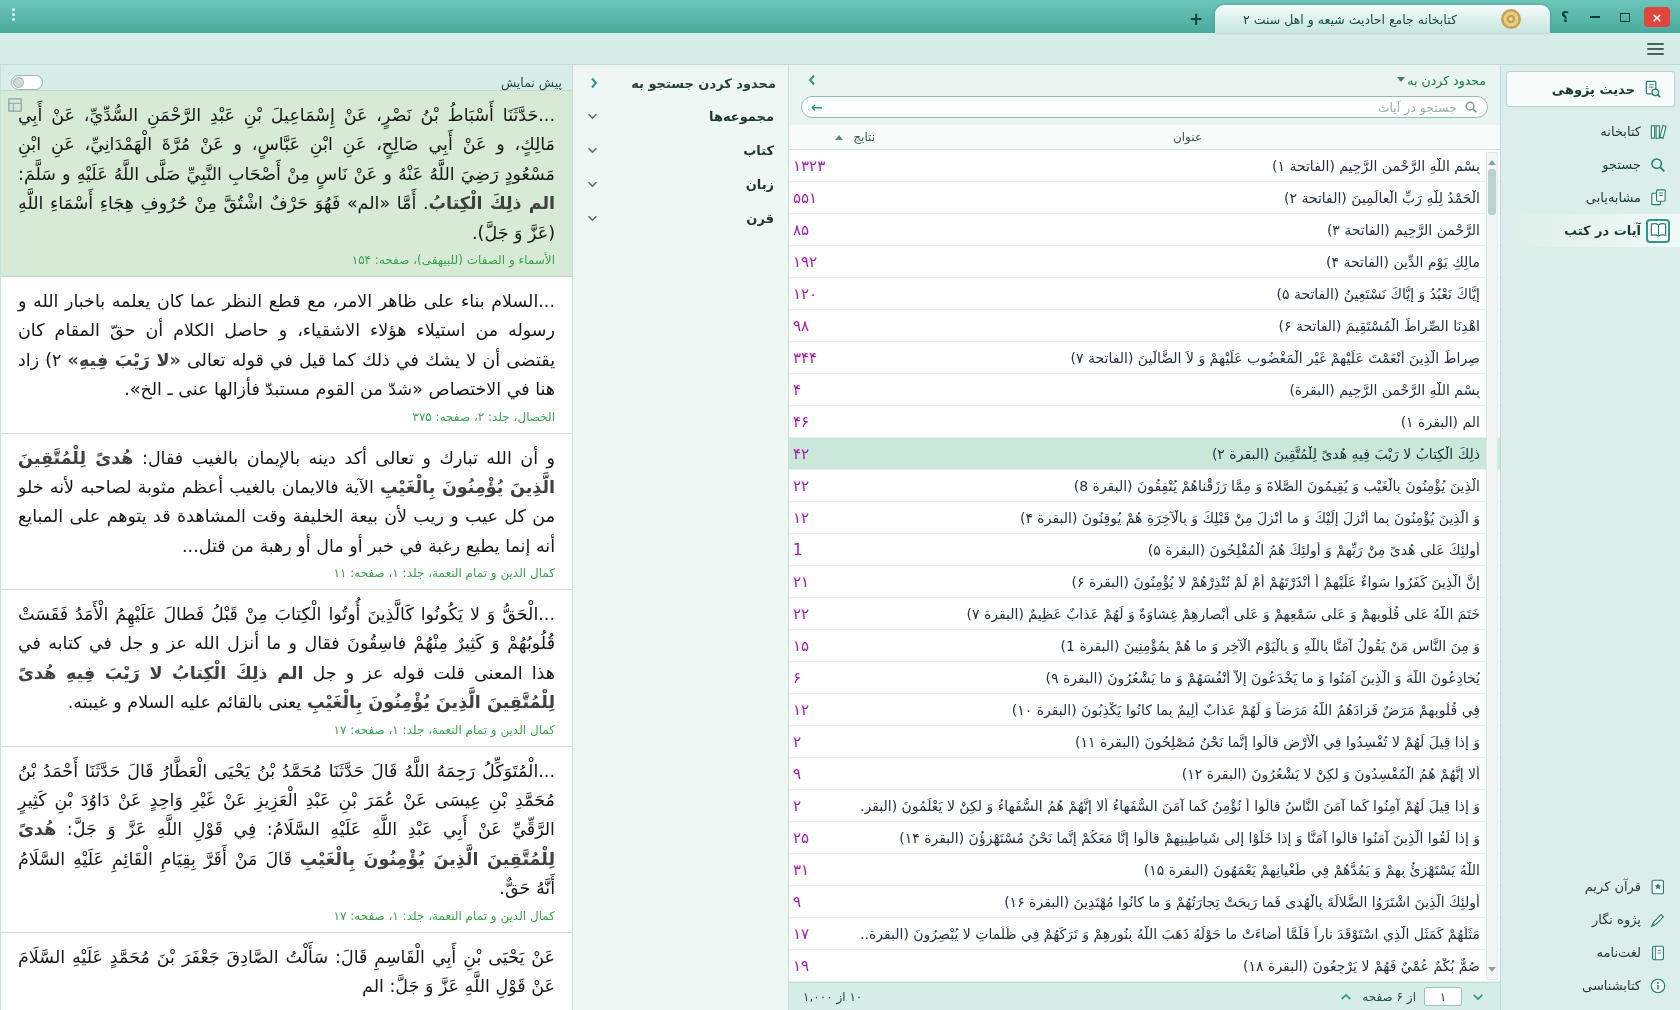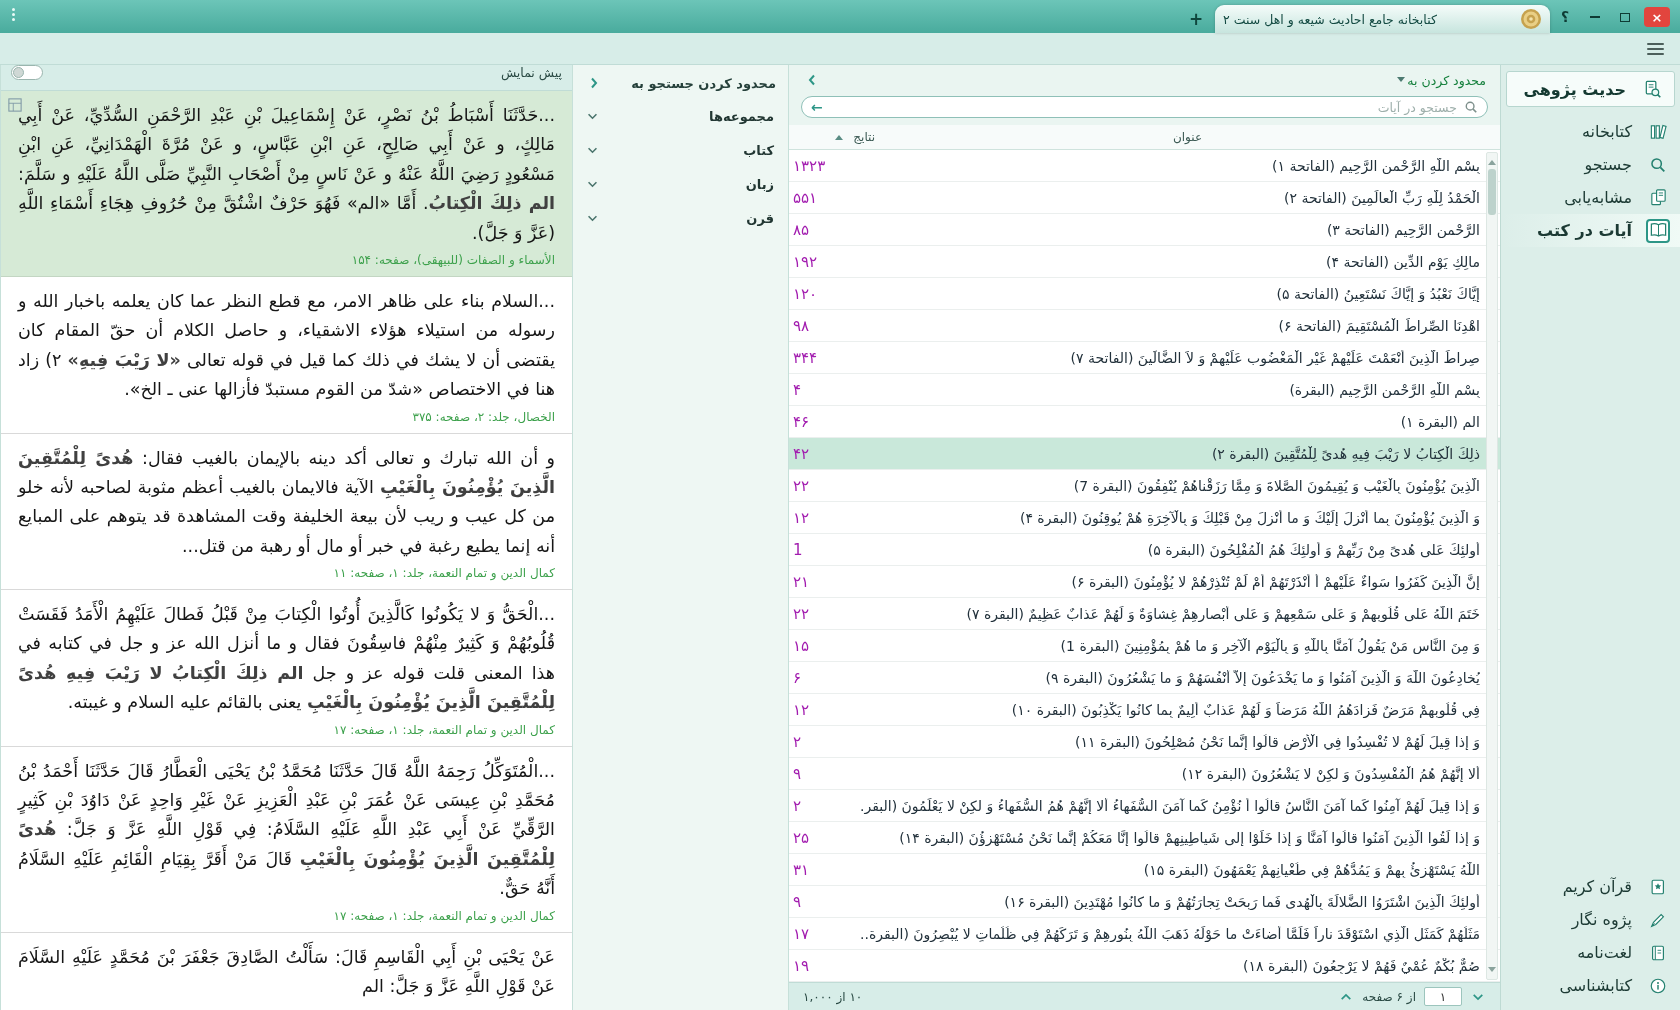--- a/index.html
+++ b/index.html
@@ -7,40 +7,40 @@
   html,body{width:1680px;height:1010px;overflow:hidden}
   body{font-family:"DejaVu Sans",sans-serif;direction:rtl;background:#e4f1ee;font-size:13px;color:#223}
   .spacer{flex:1}
   svg{display:block}
 
   
   .titlebar{height:33px;background:linear-gradient(180deg,#6cc5b8 0%,#4eb0a2 55%,#45a röda898 100%);background:linear-gradient(180deg,#6cc5b8,#49ab9d);display:flex;align-items:flex-end;position:relative;padding-right:0}
   .dots{position:absolute;left:12px;top:8px;display:flex;flex-direction:column;gap:2px;cursor:pointer}
   .dots i{width:3px;height:3px;border-radius:50%;background:#eafaf7;display:block}
   .newtab{color:#0f463d;font-size:17px;width:26px;text-align:center;margin-bottom:4px;cursor:pointer;font-weight:bold}
-  .apptab{height:28px;width:335px;background:linear-gradient(180deg,#f5fcfa,#c7e5de);border-radius:9px 9px 0 0;display:flex;align-items:center;gap:8px;padding:0 8px;box-shadow:0 0 3px rgba(0,0,0,.22);margin-left:6px}
+  .apptab{height:28px;width:335px;background:linear-gradient(180deg,#f5fcfa,#c7e5de);border-radius:9px 9px 0 0;display:flex;align-items:center;gap:8px;padding:0 28px;box-shadow:0 0 3px rgba(0,0,0,.22);margin-left:6px}
   .apptitle{font-size:12.5px;color:#134a42;white-space:nowrap;overflow:hidden;flex:1;text-align:left}
   .logo{width:22px;height:22px;flex:none}
   .winbtn{width:30px;height:22px;display:flex;align-items:center;justify-content:center;color:#0e3b34;font-size:13px;margin-bottom:5px;cursor:pointer}
   .winbtn.help{font-weight:bold;font-size:14px}
   .min-glyph{width:10px;border-top:2px solid #0e3b34;display:block}
   .max-glyph{width:10px;height:9px;border:1.5px solid #0e3b34;display:block}
   .winbtn.close{background:#e2453e;border-radius:4px;color:#fff;width:26px;height:20px;margin:0 10px 6px 4px;font-size:13px;font-weight:bold}
 
   
   .menubar{height:32px;background:#d7ede8;border-bottom:1px solid #c0dcd6;display:flex;align-items:center;padding:0 16px}
   .hamburger{display:flex;flex-direction:column;gap:3px;cursor:pointer}
   .hamburger i{width:17px;height:2px;background:#4c5f5b;border-radius:1px;display:block}
 
   
   .main{display:flex;height:945px}
 
   
   .sidebar{width:180px;background:#dceee9;border-left:1px solid #bedad3;display:flex;flex-direction:column;padding:6px 0 8px}
-  .side-item{height:33px;display:flex;align-items:center;gap:14px;padding:0 10px;cursor:pointer;color:#1c3a34;font-size:16px;white-space:nowrap}
+  .side-item{height:33px;display:flex;align-items:center;gap:5px;padding:0 10px;cursor:pointer;color:#1c3a34;font-size:13px;white-space:nowrap}
   .side-item .icon-box{width:24px;height:24px;color:#23806f;display:flex;align-items:center;justify-content:center;flex:none}
   .side-item.hdr{background:#f6fcfa;border:1px solid #b7d6cf;border-radius:3px;margin:0 5px 8px;height:36px;font-weight:bold;color:#143931}
   .side-item.sel{background:linear-gradient(to left,#f0faf6,rgba(240,250,246,0));font-weight:bold}
   .side-item.sel .icon-box{background:#fff;border:2px solid #2d9687;border-radius:4px}
   .side-bottom{margin-top:auto}
 
   
   .results{width:712px;background:#fff;border-left:1px solid #c6e0d9;display:flex;flex-direction:column}
   .limit-row{height:30px;display:flex;align-items:center;padding:0 14px;background:#eaf5f1}
   .limit-dd{display:flex;align-items:flex-start;gap:2px;cursor:pointer;color:#15803d;font-size:12.5px}
@@ -72,21 +72,21 @@
   .pg-input{width:38px;height:19px;border:1px solid #9cc5bd;border-radius:2px;text-align:center;font-family:"DejaVu Sans",sans-serif;font-size:12px;color:#333;background:#fff}
   .pg-chev{cursor:pointer;display:flex;align-items:center;justify-content:center;width:16px;height:16px}
 
   
   .filter{width:216px;background:#eef7f3;border-left:1px solid #c6e0d9;padding-top:2px}
   .filter-header{height:32px;display:flex;align-items:center;padding:0 12px;font-size:13px;font-weight:bold;color:#26413b}
   .filter-item{height:34px;display:flex;align-items:center;padding:0 14px;font-size:13px;font-weight:bold;color:#223733;cursor:pointer}
 
   
   .preview{width:572px;background:#fff;border-left:1px solid #c6e0d9;display:flex;flex-direction:column}
-  .preview-header{height:26px;background:#d7ede8;border-bottom:1px solid #c0dcd6;display:flex;align-items:flex-start;padding:0 10px}
+  .preview-header{height:26px;background:#d7ede8;border-bottom:1px solid #c0dcd6;display:flex;align-items:flex-end;padding:0 10px}
   .p-title{font-size:12.5px;color:#2a4a44}
   .toggle{width:32px;height:15px;border:1px solid #9ab5ae;border-radius:8px;background:#fff;position:relative;cursor:pointer;display:inline-block}
   .toggle .knob{position:absolute;left:1px;top:1px;width:11px;height:11px;border-radius:50%;background:#cfd8d5;border:1px solid #9ab5ae;display:block}
   .preview-body{flex:1;overflow:hidden}
   .pblock{padding:10px 17px 9px;border-bottom:1px solid #d9d9d9;position:relative}
   .pblock.psel{background:#d6ead6;border-bottom-color:#c3d6c3}
   .ptext{font-size:17.5px;line-height:1.68;color:#161616;text-align:justify}
   .seg-normal{font-weight:normal}
   .seg-bold{font-weight:normal}
   .seg-red{color:#404040;font-weight:bold}
@@ -302,21 +302,21 @@
           </div>
           <div class="trow">
             <div class="tcell-title">الم (البقرة ۱)</div>
             <div class="tcell-count">۴۶</div>
           </div>
           <div class="trow sel">
             <div class="tcell-title">ذلِكَ الْكِتابُ لا رَيْبَ فِيهِ هُدىً لِلْمُتَّقِينَ (البقرة ۲)</div>
             <div class="tcell-count">۴۲</div>
           </div>
           <div class="trow">
-            <div class="tcell-title">الَّذِينَ يُؤْمِنُونَ بِالْغَيْبِ وَ يُقِيمُونَ الصَّلاةَ وَ مِمَّا رَزَقْناهُمْ يُنْفِقُونَ (البقرة 7)</div>
+            <div class="tcell-title">الَّذِينَ يُؤْمِنُونَ بِالْغَيْبِ وَ يُقِيمُونَ الصَّلاةَ وَ مِمَّا رَزَقْناهُمْ يُنْفِقُونَ (البقرة 8)</div>
             <div class="tcell-count">۲۲</div>
           </div>
           <div class="trow">
             <div class="tcell-title">وَ الَّذِينَ يُؤْمِنُونَ بِما أُنْزِلَ إِلَيْكَ وَ ما أُنْزِلَ مِنْ قَبْلِكَ وَ بِالْآخِرَةِ هُمْ يُوقِنُونَ (البقرة ۴)</div>
             <div class="tcell-count">۱۲</div>
           </div>
           <div class="trow">
             <div class="tcell-title">أُولئِكَ عَلى هُدىً مِنْ رَبِّهِمْ وَ أُولئِكَ هُمُ الْمُفْلِحُونَ (البقرة ۵)</div>
             <div class="tcell-count">1</div>
           </div>

